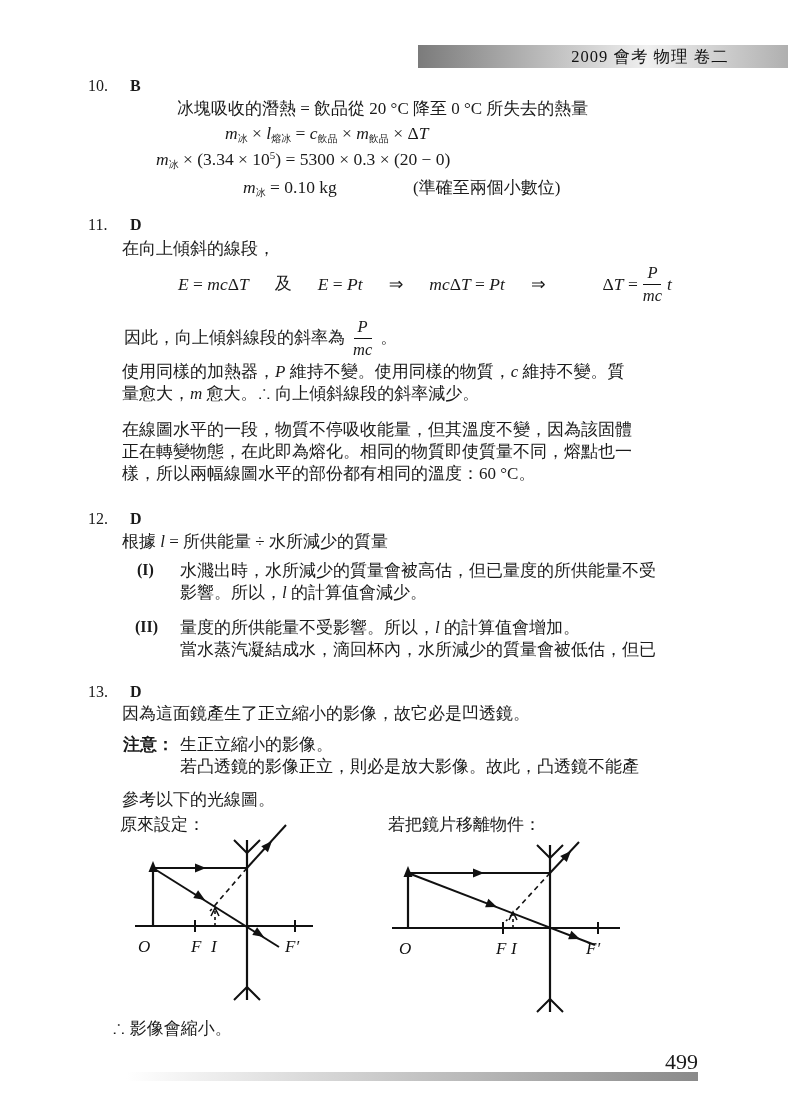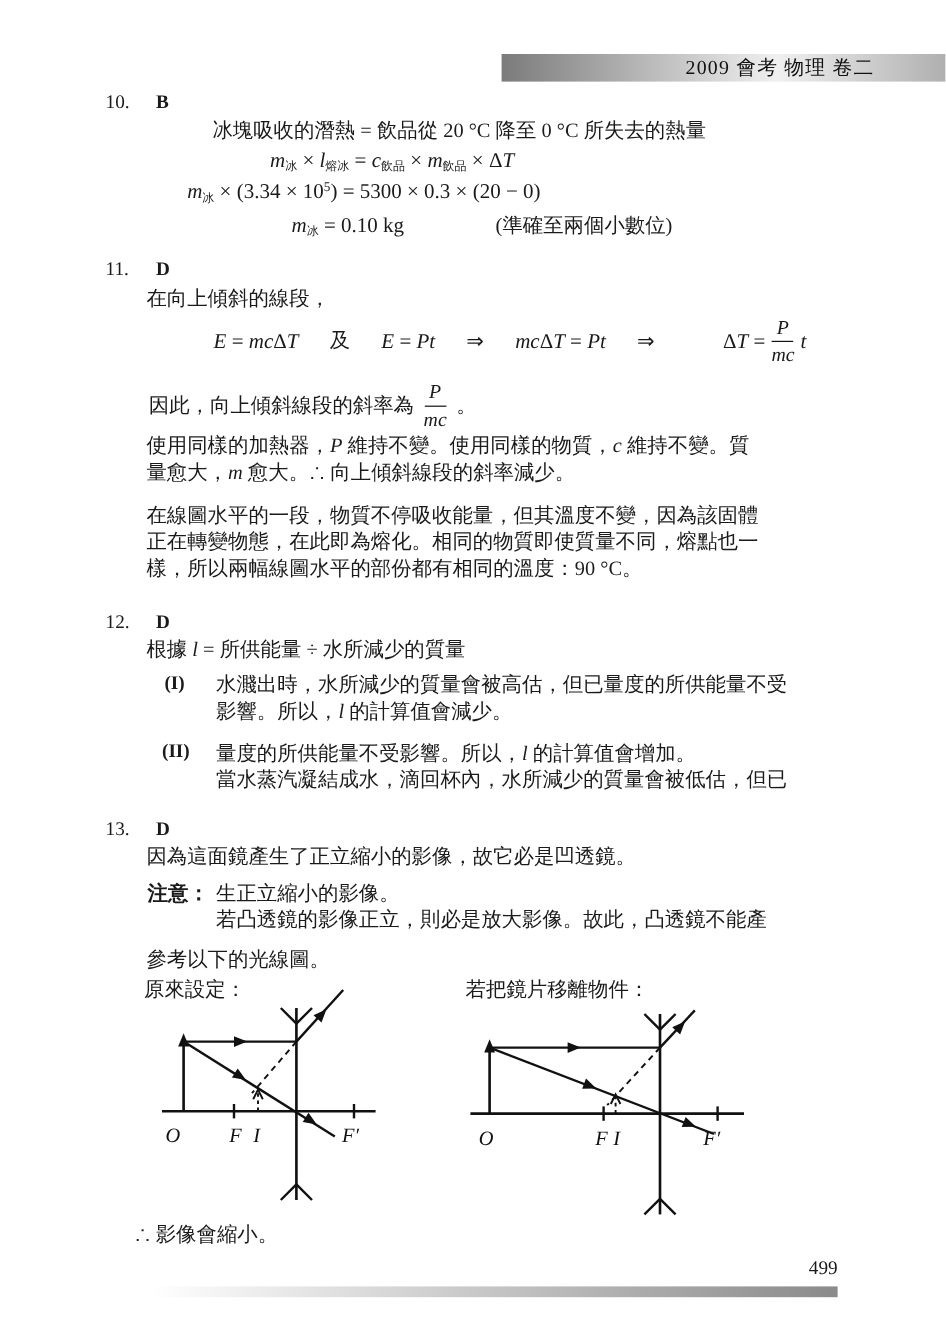--- a/index.html
+++ b/index.html
@@ -19,21 +19,21 @@
   .headerbar{
     position:absolute;left:418px;top:45px;width:370px;height:23px;
     background:linear-gradient(to right,#7b7b7b 0%,#f0f0f0 55%,#9a9a9a 100%);
     display:flex;align-items:center;justify-content:center;padding-left:47px;
   }
   .headerbar .t{font-size:16.5px;letter-spacing:1px;color:#111;}
   .footerbar{
     position:absolute;left:126px;top:1072px;width:572px;height:9px;
     background:linear-gradient(to right,#ffffff 0%,#8a8a8a 100%);
   }
-  .pageno{position:absolute;left:558px;top:1049px;width:140px;text-align:right;font-size:16px;}
+  .pageno{position:absolute;left:558px;top:1049px;width:140px;text-align:right;font-size:22px;}
   .eqrow{display:flex;align-items:center;column-gap:26px;}
   .sloperow{display:flex;align-items:center;column-gap:8px;}
   .frac{display:inline-flex;flex-direction:column;align-items:center;line-height:1.05;font-size:16.5px;}
   .frac .num{padding:0 4px 2px;border-bottom:1.4px solid #111;}
   .frac .den{padding-top:2px;}
   .notelabel{font-weight:bold;}
   .itemlabel{font-weight:bold;font-size:16px;}
   svg{position:absolute;left:0;top:0;}
   svg path,svg line{stroke:#111;fill:none;}
   svg .ah{fill:#111;stroke:none;}
@@ -87,21 +87,21 @@
   </div>
 
   <div class="abs cjk multiline" style="left:122px;top:361px;">
     <div>使用同樣的加熱器，<i>P</i> 維持不變。使用同樣的物質，<i>c</i> 維持不變。質</div>
     <div>量愈大，<i>m</i> 愈大。∴ 向上傾斜線段的斜率減少。</div>
   </div>
 
   <div class="abs cjk multiline" style="left:122px;top:419px;">
     <div>在線圖水平的一段，物質不停吸收能量，但其溫度不變，因為該固體</div>
     <div>正在轉變物態，在此即為熔化。相同的物質即使質量不同，熔點也一</div>
-    <div>樣，所以兩幅線圖水平的部份都有相同的溫度：90 °C。</div>
+    <div>樣，所以兩幅線圖水平的部份都有相同的溫度：60 °C。</div>
   </div>
 
   <div class="abs qnum" style="left:88px;top:510px;">12.</div>
   <div class="abs qans" style="left:130px;top:510px;">D</div>
   <div class="abs cjk" style="left:122px;top:531px;">根據 <i>l</i> = 所供能量 ÷ 水所減少的質量</div>
 
   <div class="abs itemlabel" style="left:137px;top:561px;">(I)</div>
   <div class="abs cjk multiline" style="left:180px;top:560px;">
     <div>水濺出時，水所減少的質量會被高估，但已量度的所供能量不受</div>
     <div>影響。所以，<i>l</i> 的計算值會減少。</div>

